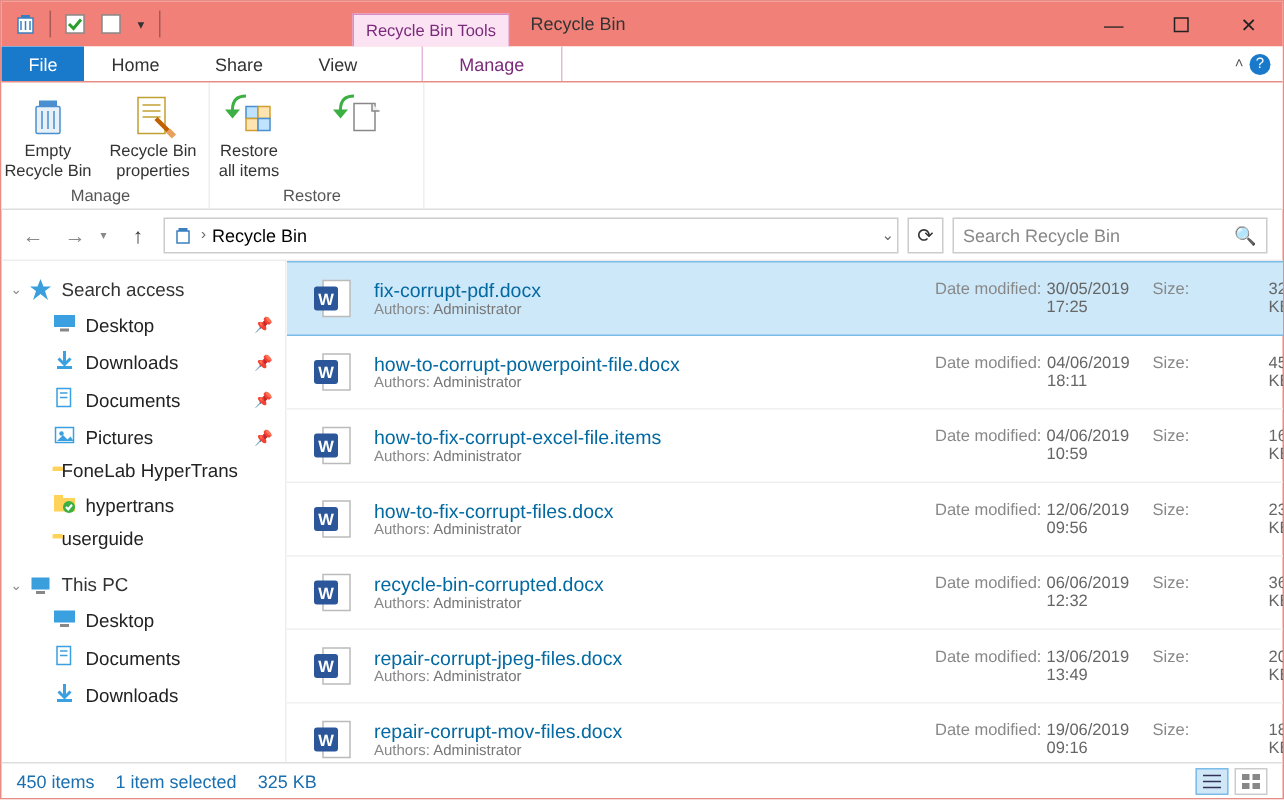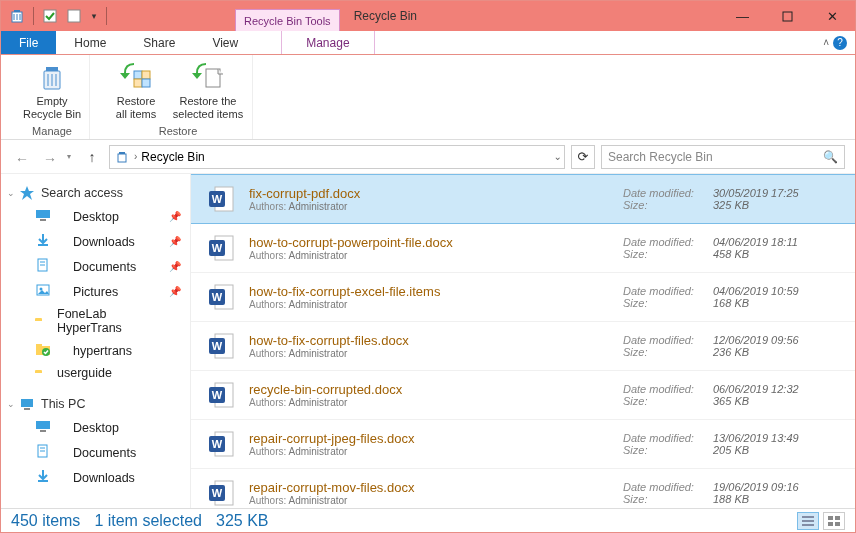--- a/index.html
+++ b/index.html
@@ -23,65 +23,65 @@
   .tabsrow { height: 24px; background: #fff; display: flex; align-items: stretch; font-size: 12px; border-bottom: 1px solid #e88d85; position: relative; }
   .tabsrow .file-tab { background: #1979ca; color: #fff; padding: 0 18px; display: flex; align-items: center; }
   .tabsrow .tab { padding: 0 18px; display: flex; align-items: center; color: #333; border-right: 1px solid transparent; }
   .tabsrow .tab.manage { color: #7a2a7a; border-left: 1px solid #e5b7de; border-right: 1px solid #e5b7de; }
   .tabsrow .spacer { flex: 1; }
   .tabsrow .help-right { display:flex; align-items:center; padding-right:8px; gap:4px; color:#1979ca; }
   .tabsrow .chev { font-size: 10px; color:#555; }
 
   
   .ribbon { height: 85px; background: #fff; border-bottom: 1px solid #ddd; display: flex; }
-  .ribbon-group { border-right: 1px solid #eee; padding: 2px 6px 0 20px; display: flex; flex-direction: column; align-items: center; }
+  .ribbon-group { border-right: 1px solid #eee; padding: 2px 6px 0 0; display: flex; flex-direction: column; align-items: center; }
   .ribbon-group .buttons { display: flex; gap: 8px; flex:1; align-items:flex-start; }
   .ribbon-btn { display: flex; flex-direction: column; align-items: center; width: 62px; font-size: 11px; color: #333; text-align: center; line-height: 1.2; padding-top: 4px; }
   .ribbon-btn svg { margin-bottom: 2px; }
   .ribbon-group .group-label { font-size: 11px; color: #555; text-align: center; padding: 2px 0; }
 
   
   .addressbar { height: 34px; display: flex; align-items: center; gap: 6px; padding: 0 10px; border-bottom: 1px solid #eee; }
   .nav-arrow { width: 22px; height: 22px; display:flex; align-items:center; justify-content:center; color:#8a8a8a; font-size:14px; }
   .nav-arrow.enabled { color:#333; }
   .nav-dd { font-size: 8px; color:#888; margin-right:4px; }
   .breadcrumb { flex: 1; height: 24px; border: 1px solid #ccc; display:flex; align-items:center; padding: 0 4px; font-size: 12px; gap: 4px; position:relative; }
   .breadcrumb .bc-icon { width:16px; height:16px; display:flex; align-items:center; justify-content:center; }
   .breadcrumb .bc-sep { color:#666; font-size:10px; }
   .breadcrumb .bc-right { position:absolute; right:2px; display:flex; gap:4px; align-items:center; }
   .refresh-btn { width:24px; height:24px; border:1px solid #ccc; display:flex; align-items:center; justify-content:center; font-size:13px; color:#333; }
-  .searchbox { width: 244px; height: 24px; border:1px solid #ccc; display:flex; align-items:center; padding:0 6px; font-size:12px; color:#888; }
+  .searchbox { width: 210px; height: 24px; border:1px solid #ccc; display:flex; align-items:center; padding:0 6px; font-size:12px; color:#888; }
   .searchbox .search-icon { margin-left:auto; color:#555; }
 
   
   .main { flex: 1; display: flex; min-height:0; }
   .sidebar { width: 190px; border-right: 1px solid #eee; overflow-y: auto; font-size: 12.5px; padding-top: 8px; }
   .side-group { margin-bottom: 10px; }
   .side-head { display:flex; align-items:center; gap:6px; padding: 3px 8px 3px 18px; color:#333; }
   .side-head svg { flex-shrink:0; }
-  .side-item { display:flex; align-items:center; gap:22px; padding: 3px 16px 3px 34px; color:#222; position:relative; }
+  .side-item { display:flex; align-items:center; gap:6px; padding: 3px 16px 3px 34px; color:#222; position:relative;text-align:right; }
   .side-item .pin { position:absolute; right:8px; color:#8a8a8a; font-size:10px; }
   .side-item svg { flex-shrink:0; }
   .caret { position:absolute; left:6px; color:#888; font-size:9px; }
 
   .filelist { flex:1; overflow-y:auto; font-size:12.5px; }
   .file-row { display:flex; align-items:center; border-bottom: 1px solid #f0f0f0; padding: 6px 12px; gap: 10px; }
   .file-row.selected { background: #cde8f9; border: 1px solid #7bbde8; border-left:none; border-right:none; }
   .file-icon { width: 36px; height: 36px; display:flex; align-items:center; justify-content:center; }
   .file-main { display:flex; flex-direction:column; flex:0 0 350px; }
-  .file-name { color:#a16207; font-size:13px; }
+  .file-name { color:#0369a1; font-size:13px; }
   .file-author { font-size:10px; color:#888; }
   .file-author .auth-val { color:#777; }
-  .file-meta { margin-left:auto; display:flex; flex-direction:column; font-size:11px; color:#888; width: 220px; font-style: italic; }
+  .file-meta { margin-left:auto; display:flex; font-size:11px; color:#888; width: 220px; }
   .file-meta .meta-line { display:flex; }
   .file-meta .meta-lbl { color:#888; width: 90px; }
   .file-meta .meta-val { color:#666; }
 
   
-  .statusbar { height: 24px; border-top:1px solid #ddd; display:flex; align-items:center; padding: 0 10px; font-size:16px; color:#1a6fb0; gap: 14px; }
+  .statusbar { height: 24px; border-top:1px solid #ddd; display:flex; align-items:center; padding: 0 10px; font-size:12px; color:#1a6fb0; gap: 14px; }
   .statusbar .sb-right { margin-left:auto; display:flex; gap:4px; }
   .sb-icon { width:22px; height:18px; border:1px solid #ccc; display:flex; align-items:center; justify-content:center; font-size:10px; color:#555; }
   .sb-icon.active { background:#d0e7f8; border-color:#7bbde8; }
 
   
   .folder-ico { width:16px; height:12px; background:#ffd35a; border-radius:1px; position:relative; }
   .folder-ico::before { content:""; position:absolute; top:-3px; left:0; width:7px; height:3px; background:#ffd35a; border-radius:1px 1px 0 0; }
 </style>
 </head>
 <body>
@@ -148,20 +148,31 @@
         <div class="ribbon-btn">
           <svg width="32" height="32" viewBox="0 0 32 32">
               <rect x="8" y="10" width="16" height="18" rx="1" fill="#e8f0f8" stroke="#4a8fcf"></rect>
               <rect x="10" y="6" width="12" height="4" fill="#4a8fcf"></rect>
               <line x1="12" y1="13" x2="12" y2="25" stroke="#4a8fcf"></line>
               <line x1="16" y1="13" x2="16" y2="25" stroke="#4a8fcf"></line>
               <line x1="20" y1="13" x2="20" y2="25" stroke="#4a8fcf"></line>
             </svg>
           <span>Empty Recycle Bin</span>
         </div>
+        <div class="ribbon-btn">
+          <svg width="32" height="32" viewBox="0 0 32 32">
+              <rect x="6" y="4" width="18" height="24" fill="#fff" stroke="#c0a030"></rect>
+              <line x1="9" y1="9" x2="21" y2="9" stroke="#c0a030"></line>
+              <line x1="9" y1="13" x2="21" y2="13" stroke="#c0a030"></line>
+              <line x1="9" y1="17" x2="21" y2="17" stroke="#c0a030"></line>
+              <path d="M18 18 L28 28" stroke="#c06000" stroke-width="3"></path>
+              <path d="M26 26 L30 30" stroke="#e8a060" stroke-width="4"></path>
+            </svg>
+          <span>Recycle Bin properties</span>
+        </div>
       </div>
       <div class="group-label">Manage</div>
     </div>
     <div class="ribbon-group">
       <div class="buttons">
         <div class="ribbon-btn" style="width:52px;text-align:center;">
           <svg width="32" height="32" viewBox="0 0 32 32">
               <path d="M14 4 Q6 4 6 12 L10 12 L5 18 L0 12 L4 12 Q4 2 14 2 Z" fill="#3cb043"></path>
               <rect x="14" y="10" width="8" height="8" fill="#bfe3ff" stroke="#4a8fcf"></rect>
               <rect x="22" y="10" width="8" height="8" fill="#ffe3b0" stroke="#cfa030"></rect>
@@ -169,21 +180,20 @@
               <rect x="22" y="18" width="8" height="8" fill="#bfe3ff" stroke="#4a8fcf"></rect>
             </svg>
           <span>Restore all items</span>
         </div>
         <div class="ribbon-btn" style="width:76px;">
           <svg width="32" height="32" viewBox="0 0 32 32">
               <path d="M14 4 Q6 4 6 12 L10 12 L5 18 L0 12 L4 12 Q4 2 14 2 Z" fill="#3cb043"></path>
               <rect x="14" y="8" width="14" height="18" fill="#fff" stroke="#888"></rect>
               <polyline points="26,8 26,13 31,13" fill="#eee" stroke="#888"></polyline>
             </svg>
-          <span>Restore the selected items</span>
         </div>
       </div>
       <div class="group-label">Restore</div>
     </div>
   </div>
 
   <div class="addressbar">
     <div class="nav-arrow">←</div>
     <div class="nav-arrow">→</div>
     <div class="nav-dd">▾</div>

